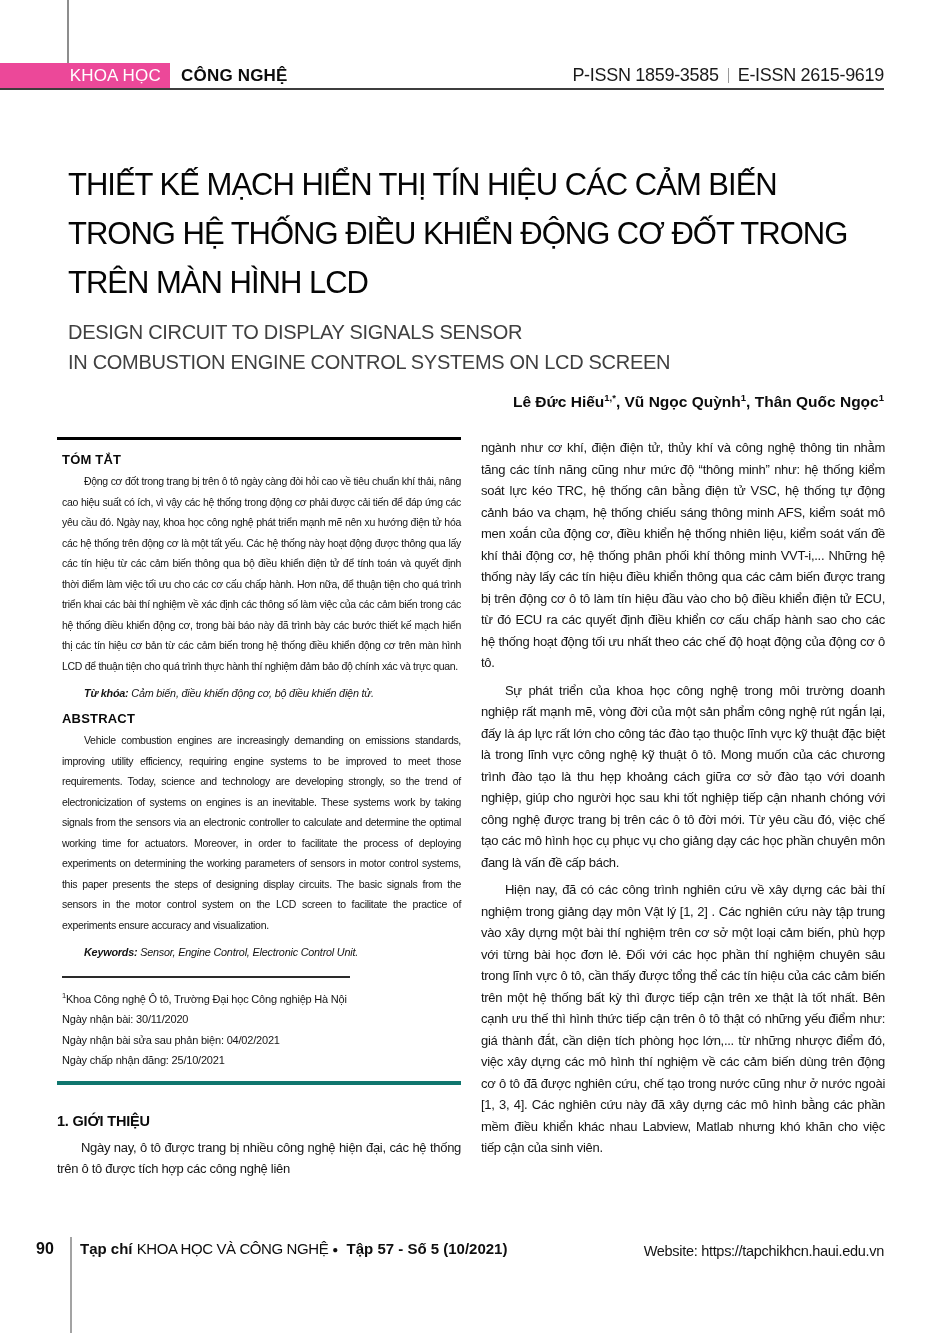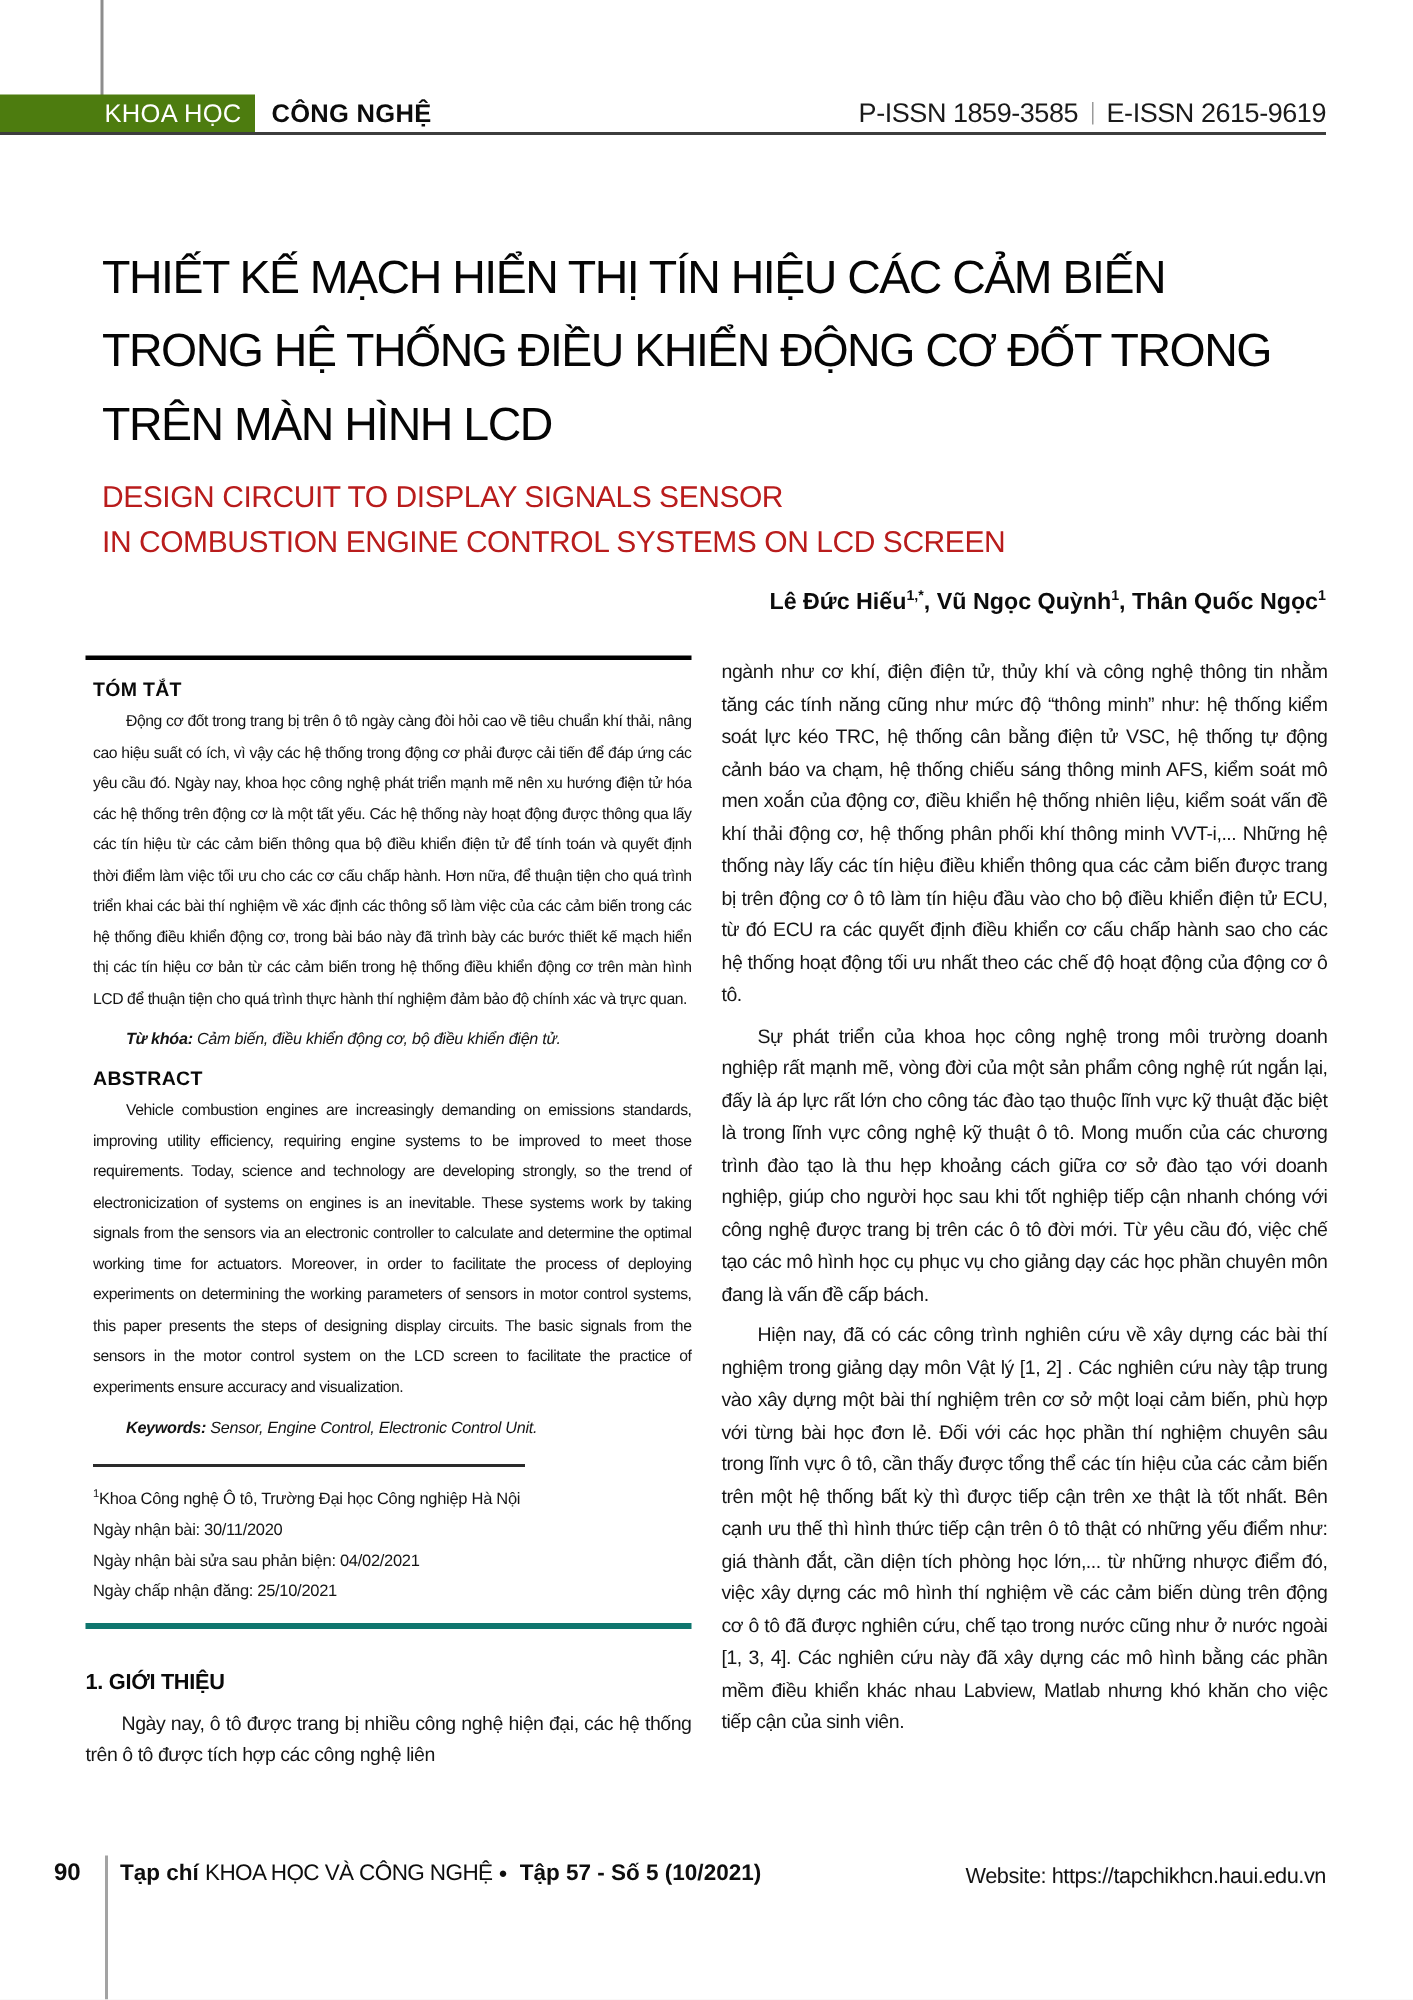--- a/index.html
+++ b/index.html
@@ -2,32 +2,32 @@
 <html lang="vi"><head>
 <meta charset="utf-8">
 <style>
   html,body{margin:0;padding:0;}
   body{background:#e8e8e8;font-family:"Liberation Sans","DejaVu Sans",sans-serif;}
   .page{position:relative;width:942px;height:1333px;background:#ffffff;margin:0 auto;overflow:hidden;color:#111;}
 
   
   .top-vline{position:absolute;left:67px;top:0;width:2px;height:64px;background:#8d8d8d;}
   .masthead{position:absolute;top:63px;left:0;right:0;height:25px;}
-  .gray-tab{position:absolute;left:0;top:0;width:170px;height:25px;background:#4d7c0f;color:#ffffff;
+  .gray-tab{position:absolute;left:0;top:0;width:170px;height:25px;background:#ec4899;color:#ffffff;
             font-size:17px;line-height:25px;text-align:right;padding-right:9px;box-sizing:border-box;letter-spacing:0.2px;}
   .field-label{position:absolute;left:181px;top:0;font-size:17px;line-height:25px;font-weight:bold;color:#0c0c0c;letter-spacing:0.2px;}
   .issn-group{position:absolute;right:58px;top:0;font-size:18px;line-height:25px;color:#1a1a1a;letter-spacing:-0.3px;white-space:nowrap;}
   .issn-sep{display:inline-block;width:1px;height:15px;background:#9a9a9a;margin:0 9px;vertical-align:-2px;}
   .masthead-rule{position:absolute;top:88px;left:0;width:884px;height:2px;background:#3d3d3d;}
 
   
   .title-vi{position:absolute;left:68px;top:160px;width:800px;font-weight:normal;color:#050505;
             font-size:31px;line-height:49px;letter-spacing:-1px;}
   .title-en{position:absolute;left:68px;top:317px;width:700px;font-size:20px;line-height:30px;
-            color:#b91c1c;letter-spacing:-0.3px;font-weight:normal;}
+            color:#404040;letter-spacing:-0.3px;font-weight:normal;}
   .byline{position:absolute;top:392px;left:400px;right:58px;text-align:right;font-size:15.5px;
           font-weight:bold;color:#0c0c0c;white-space:nowrap;}
   .byline sup{font-size:9.5px;}
 
   
   .col-left{position:absolute;left:57px;top:437px;width:404px;}
   .col-right{position:absolute;left:481px;top:437px;width:404px;}
 
   
   .abstract-box{border-top:3px solid #000;border-bottom:4px solid #0f766e;padding:4px 0 10px 0;}

